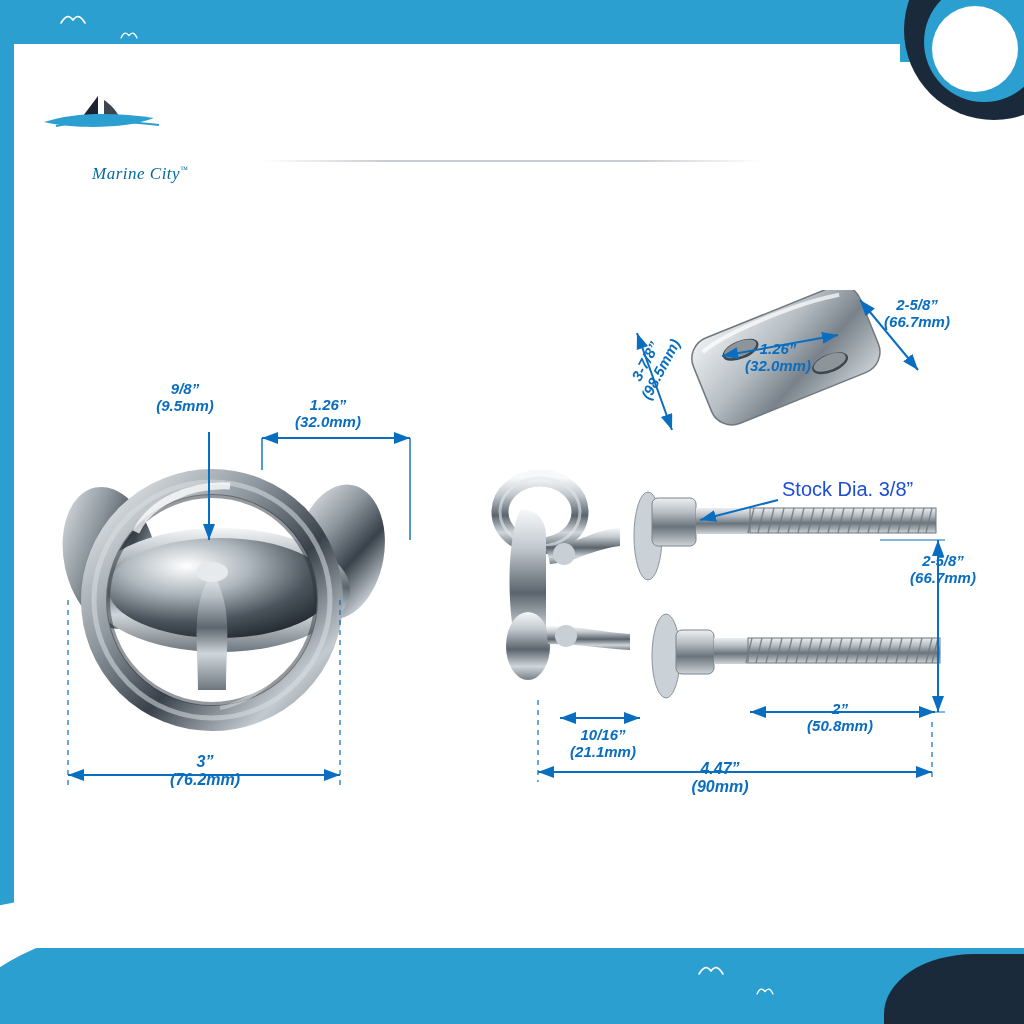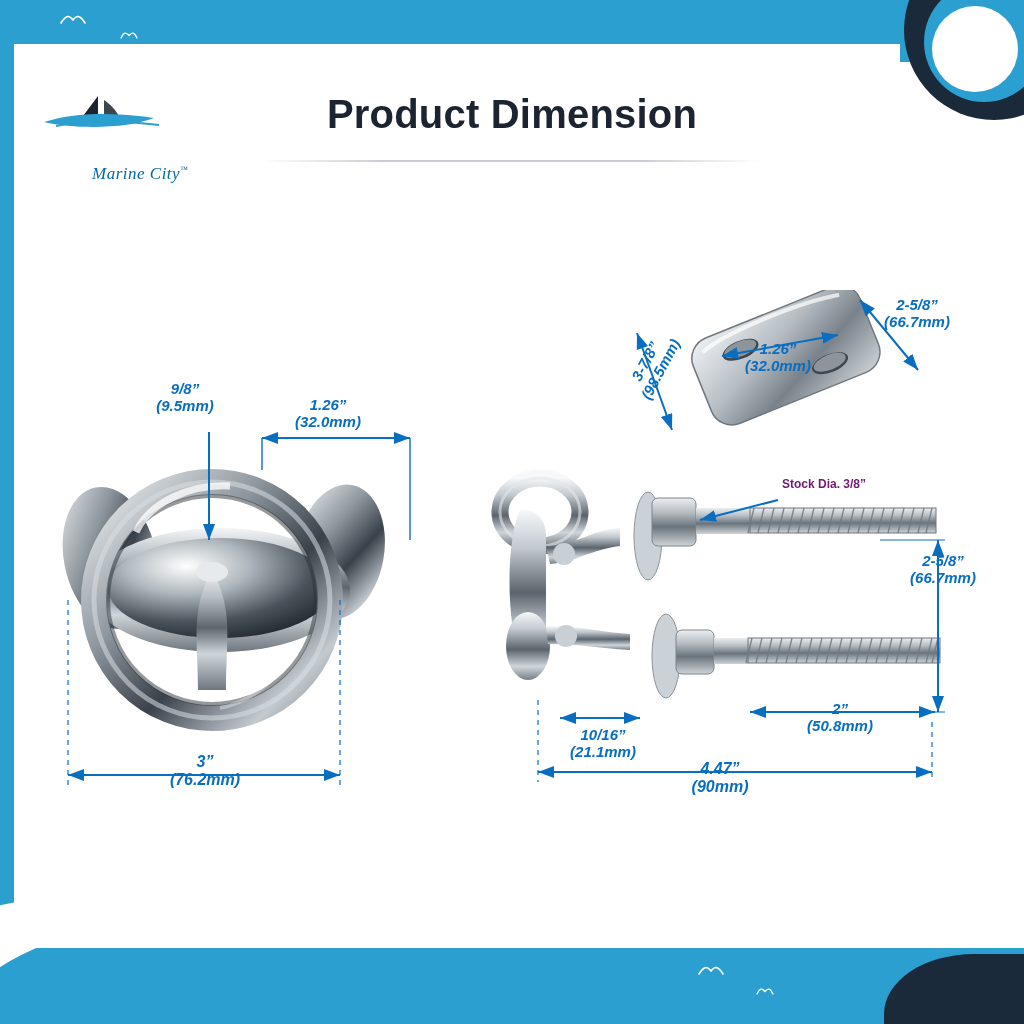--- a/index.html
+++ b/index.html
@@ -97,21 +97,21 @@
     position:absolute;
     color:#0a6ec0;
     font-weight:bold;
     font-style:italic;
     font-size:15px;
     line-height:1.15;
     text-align:center;
     white-space:nowrap;
   }
   .dim.big{font-size:16px;}
-  .dim.label{font-style:normal;font-weight:bold;font-size:12px;color:#701a75;}
+  .dim.label{font-style:normal;font-weight:normal;font-size:20px;color:#1d4ed8;}
   .rot-n62{transform:rotate(-62deg);transform-origin:center;}
 
   svg.anno{position:absolute;left:0;top:0;width:1024px;height:1024px;pointer-events:none;}
 
   
   .art{position:absolute;}
 </style>
 </head>
 <body>
 
@@ -159,21 +159,20 @@
       <path d="M64 4 L64 28 L46 28 Z" fill="#1b2430"></path>
       <path d="M70 8 C76 12,82 18,86 26 L70 26 Z" fill="#1b2430" opacity="0.85"></path>
       <path d="M10 30 C40 20,80 20,120 26 C95 36,45 38,10 30 Z" fill="#2a9fd0"></path>
       <path d="M22 34 C50 28,90 29,125 33" stroke="#2a9fd0" stroke-width="2" fill="none"></path>
     </svg>
     <div class="logo-text">
       <span>Marine City</span><span class="tm">™</span>
     </div>
   </div>
 
-  <div class="title">Product Dimension</div>
   <div class="title-rule"></div>
 
   <svg class="art" style="left:40px;top:440px;width:360px;height:340px" viewBox="0 0 360 340">
     <defs>
       <linearGradient id="chrome1" x1="0" y1="0" x2="0" y2="1">
         <stop offset="0%" stop-color="#f4f6f7"></stop>
         <stop offset="22%" stop-color="#b9c0c6"></stop>
         <stop offset="48%" stop-color="#5d666e"></stop>
         <stop offset="70%" stop-color="#cfd6db"></stop>
         <stop offset="100%" stop-color="#6e777e"></stop>

